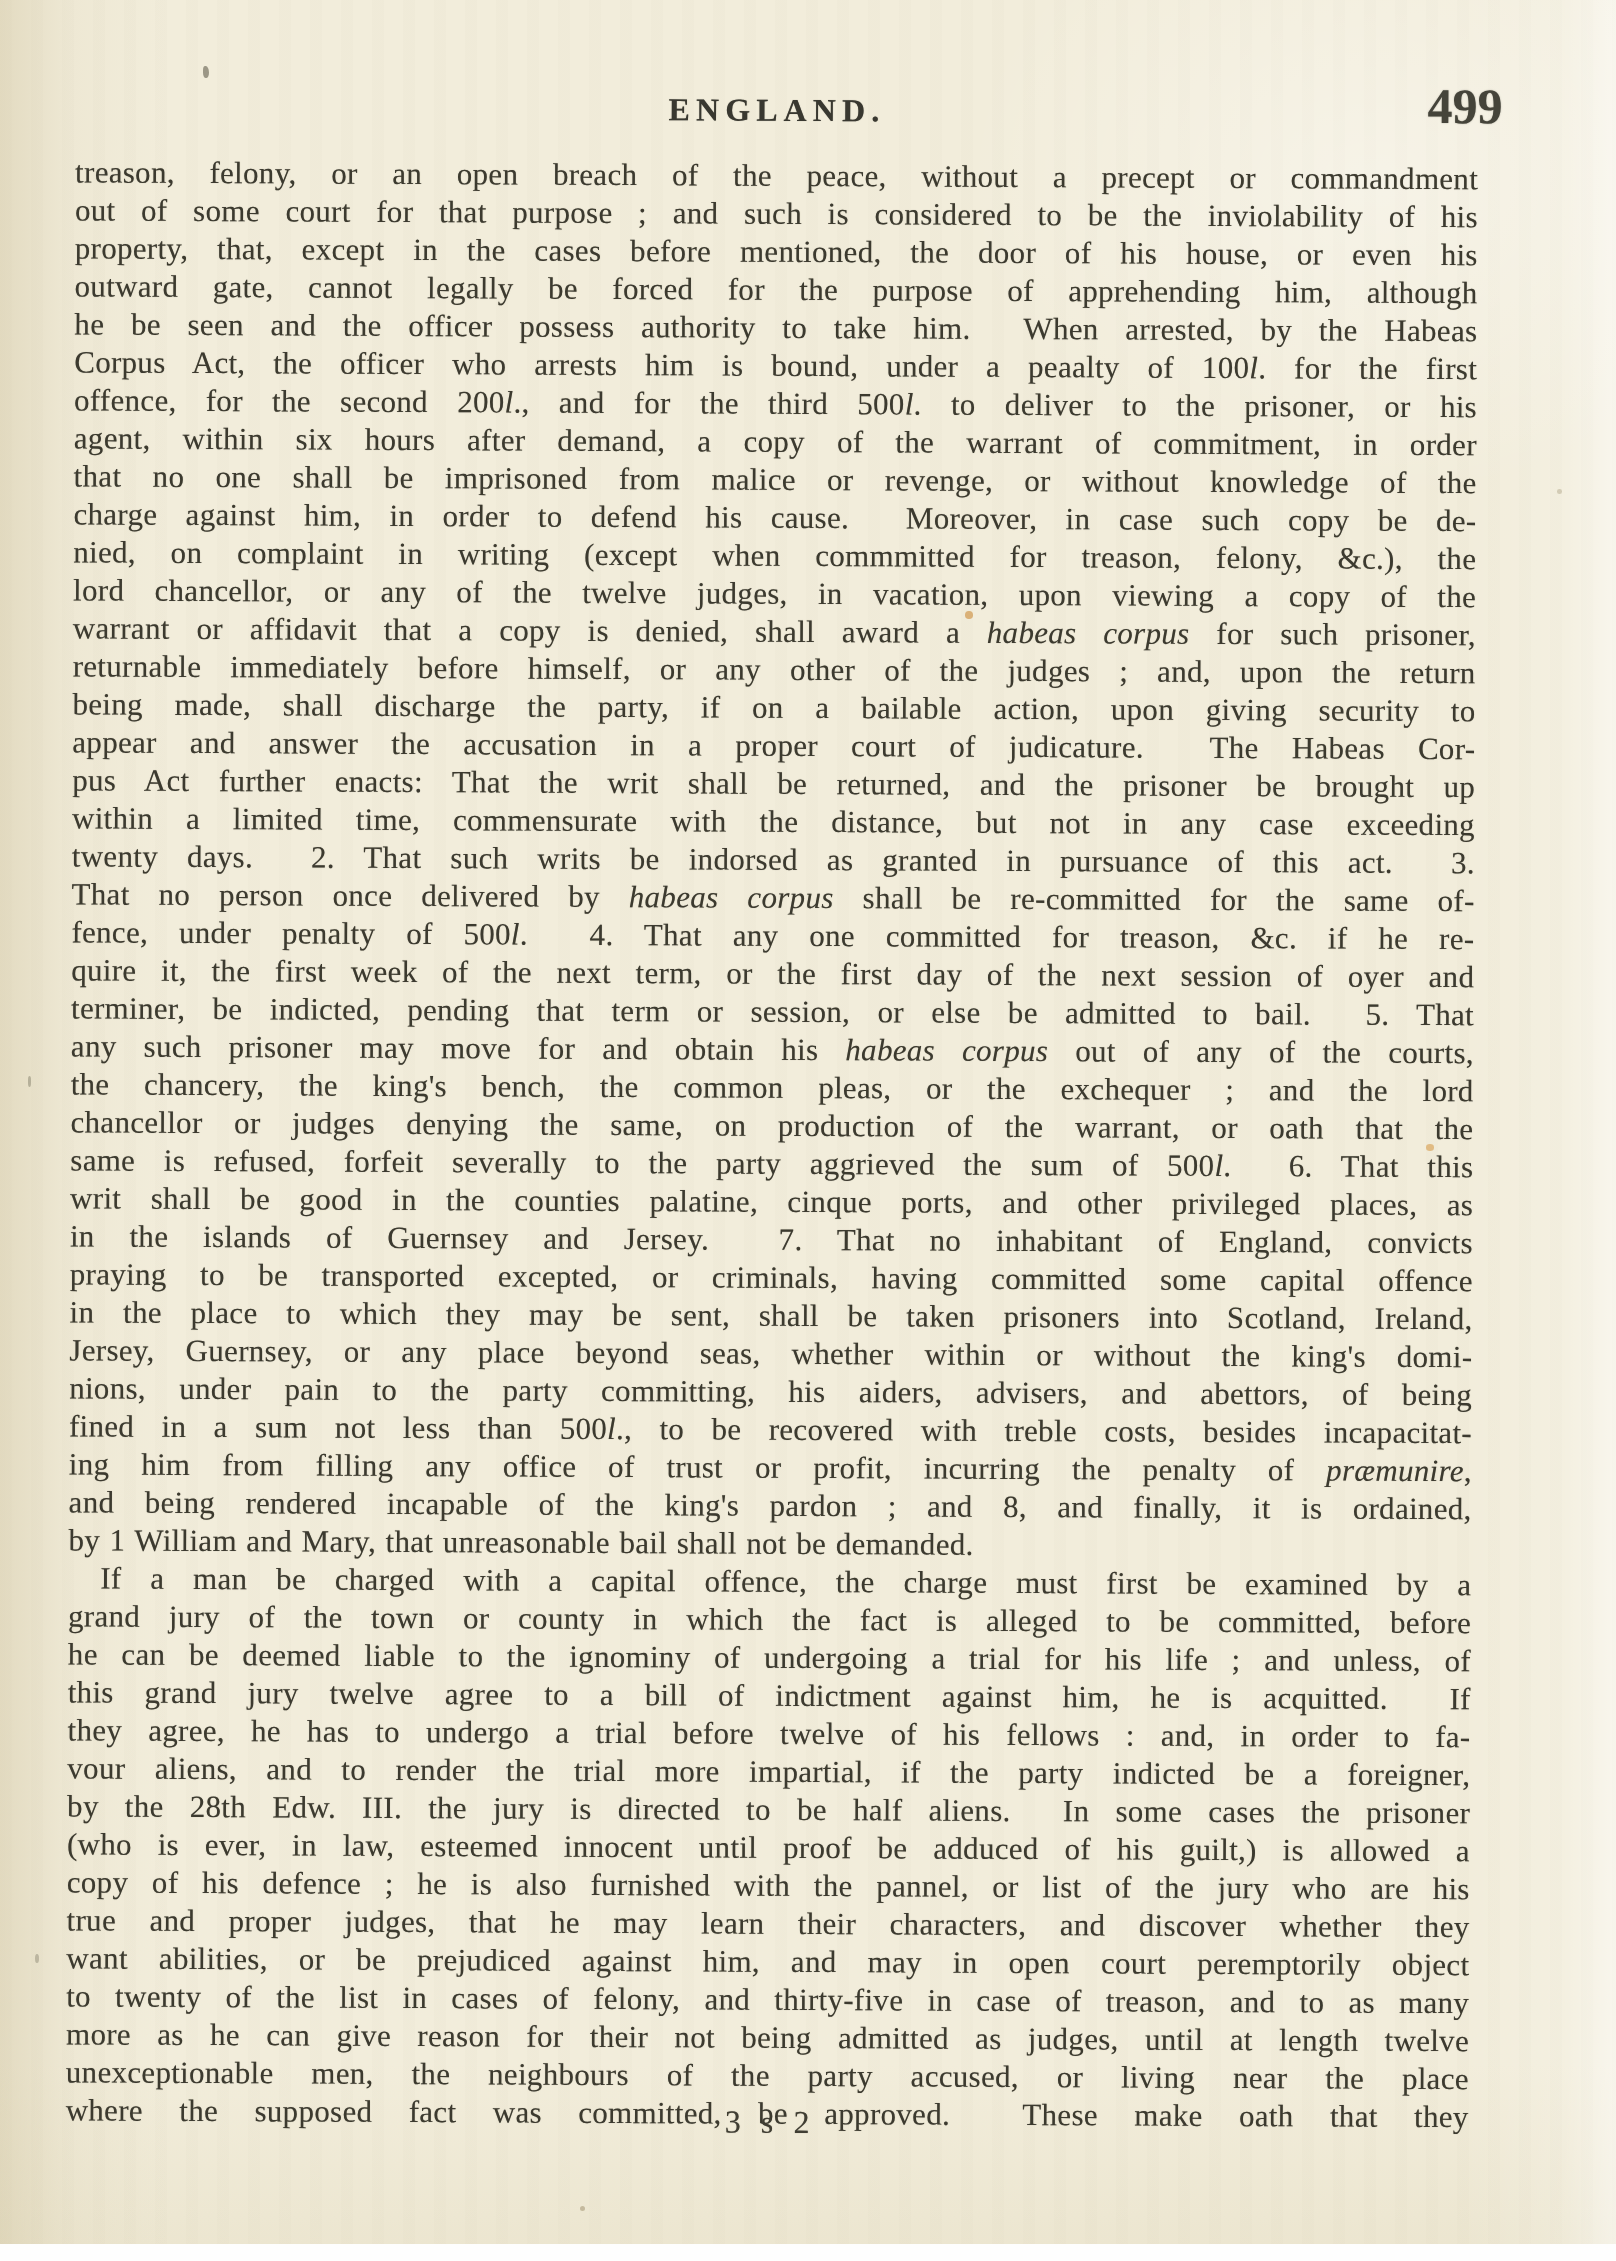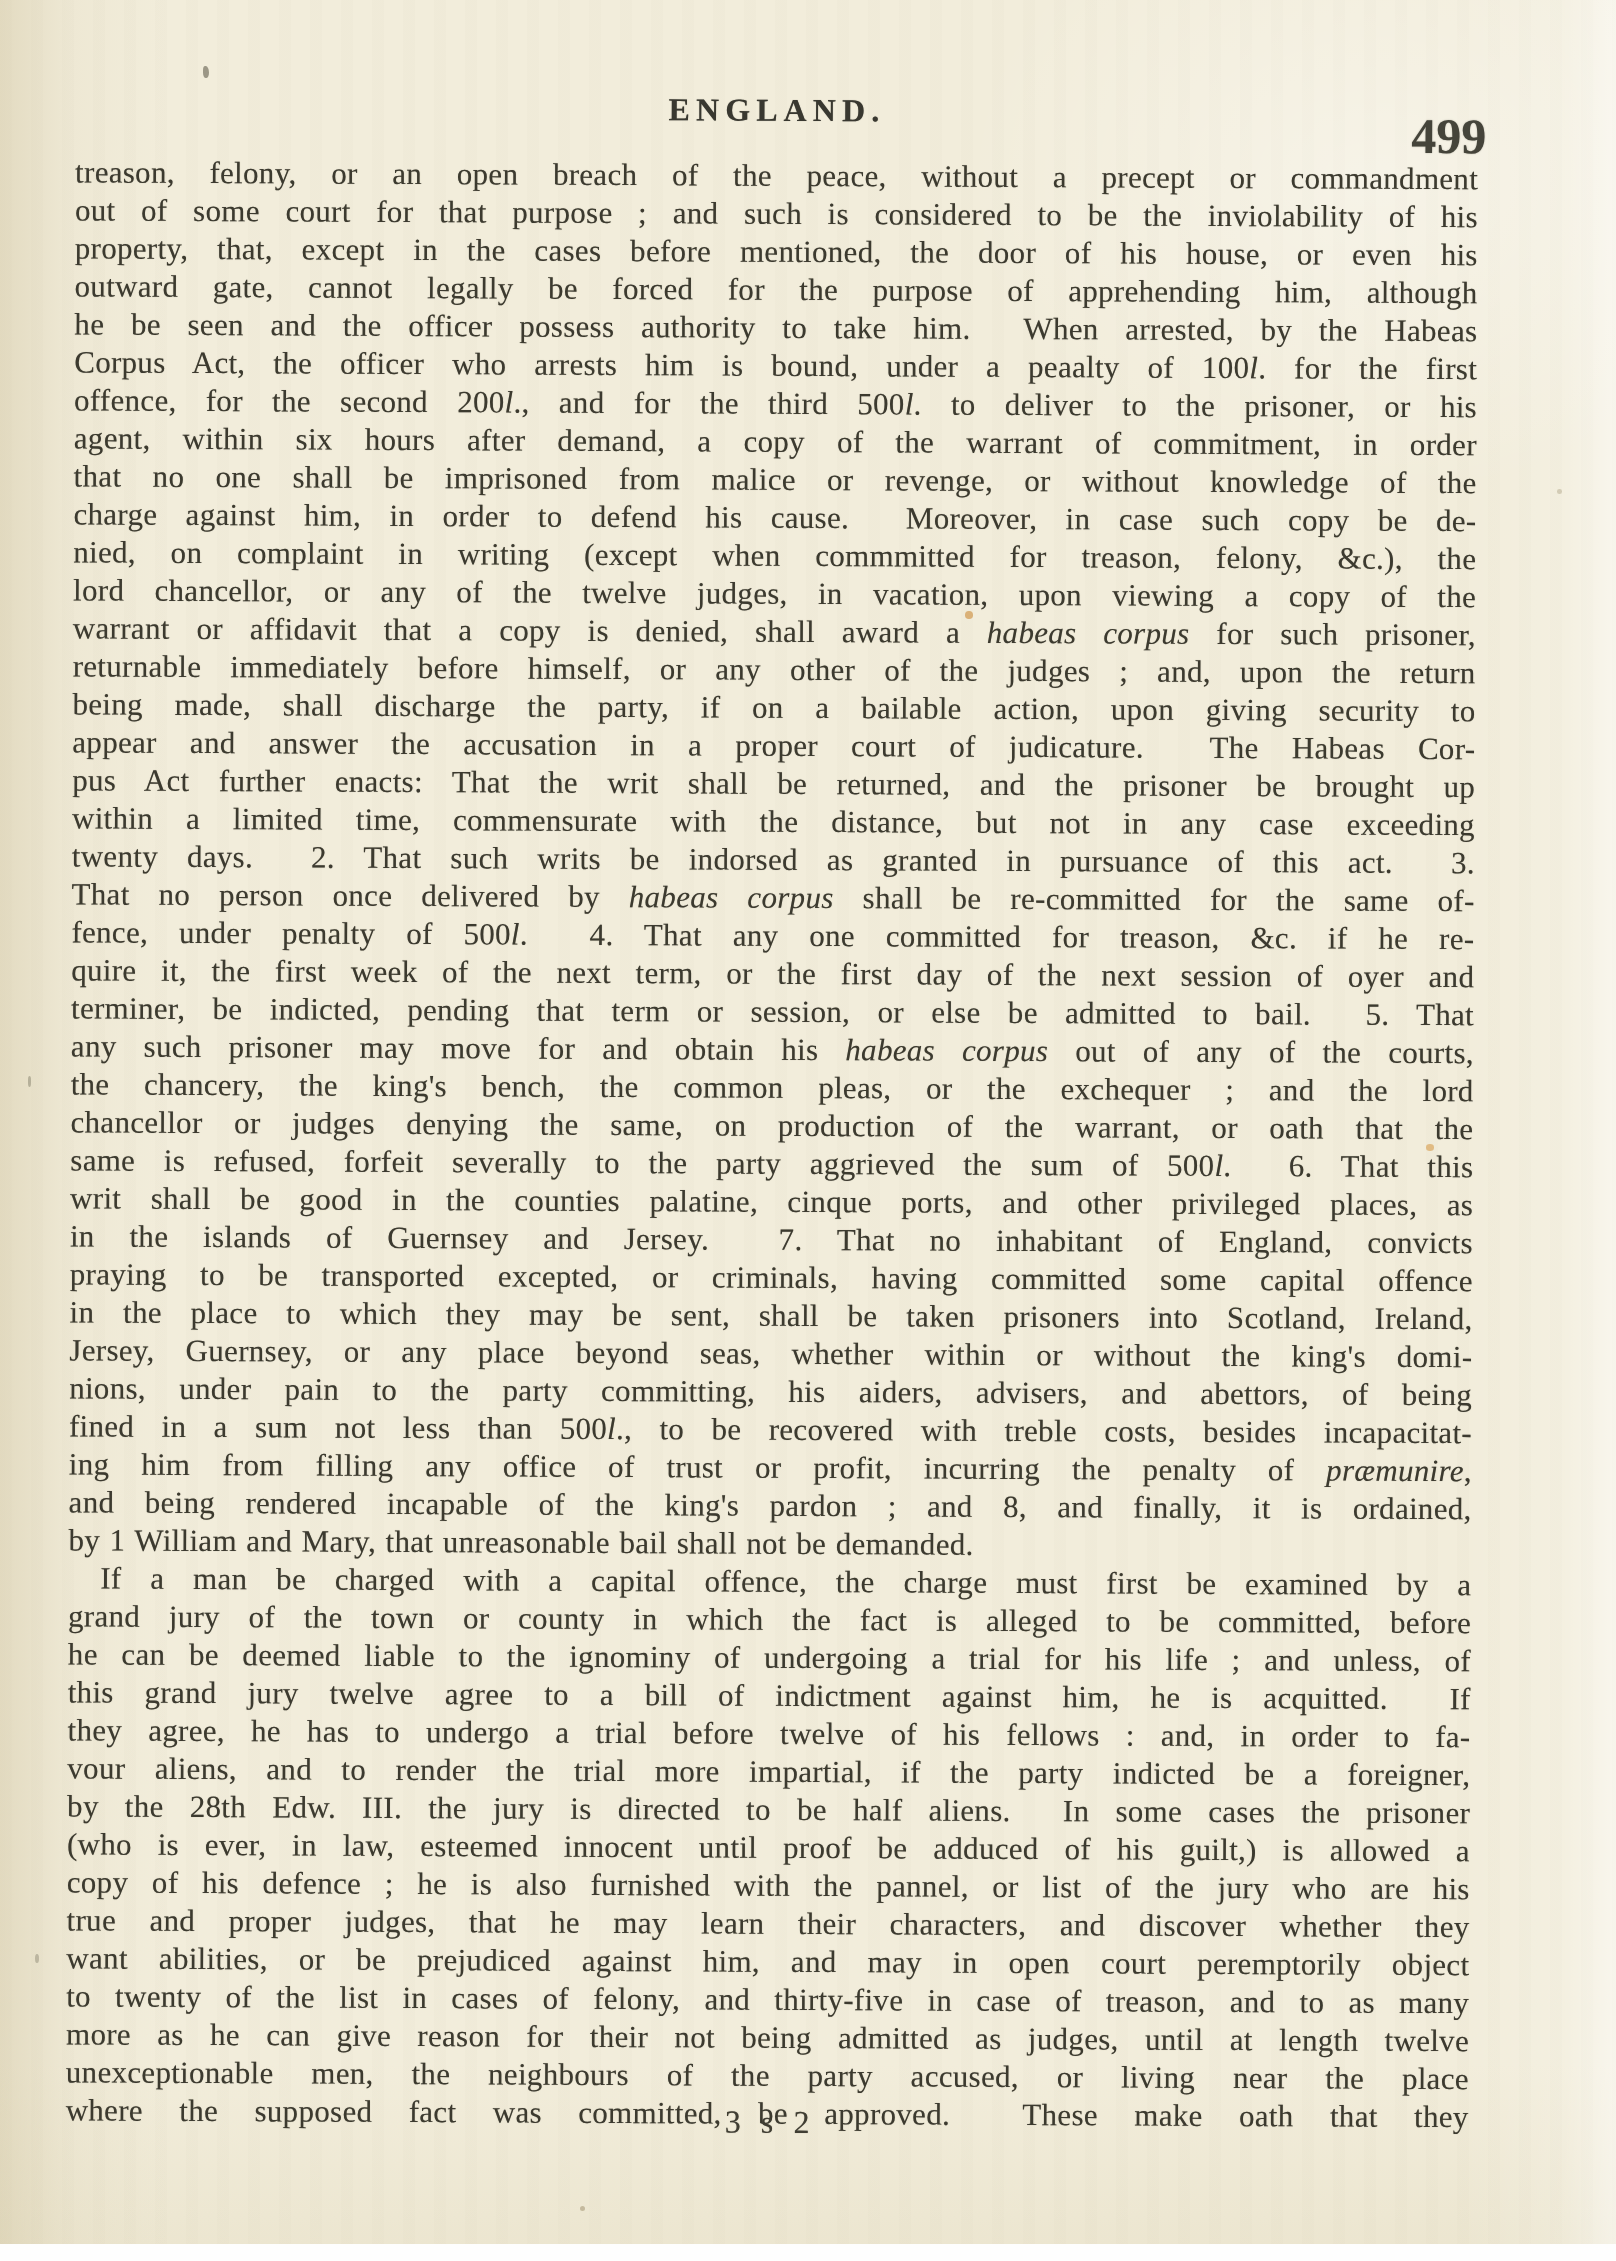--- a/index.html
+++ b/index.html
@@ -35,28 +35,27 @@
     top: 92px;
     text-align: center;
     font-size: 32px;
     font-weight: 700;
     letter-spacing: 6.1px;
     color: #393830;
     text-shadow: 0 0 0.8px rgba(57,56,48,0.55);
   }
   .page-number {
     position: absolute;
-    right: 130px;
+    right: 114px;
     top: 78px;
     font-size: 50px;
     font-weight: 700;
     line-height: 1;
     color: #45443a;
     text-shadow: 0 0 1.5px rgba(69,68,58,0.45);
-    margin-top: 30px;
   }
   .body-text {
     position: absolute;
     left: 76px;
     top: 157px;
     width: 1403px;
     font-size: 31px;
     line-height: 38px;
     letter-spacing: 0.3px;
     word-spacing: 1.5px;

